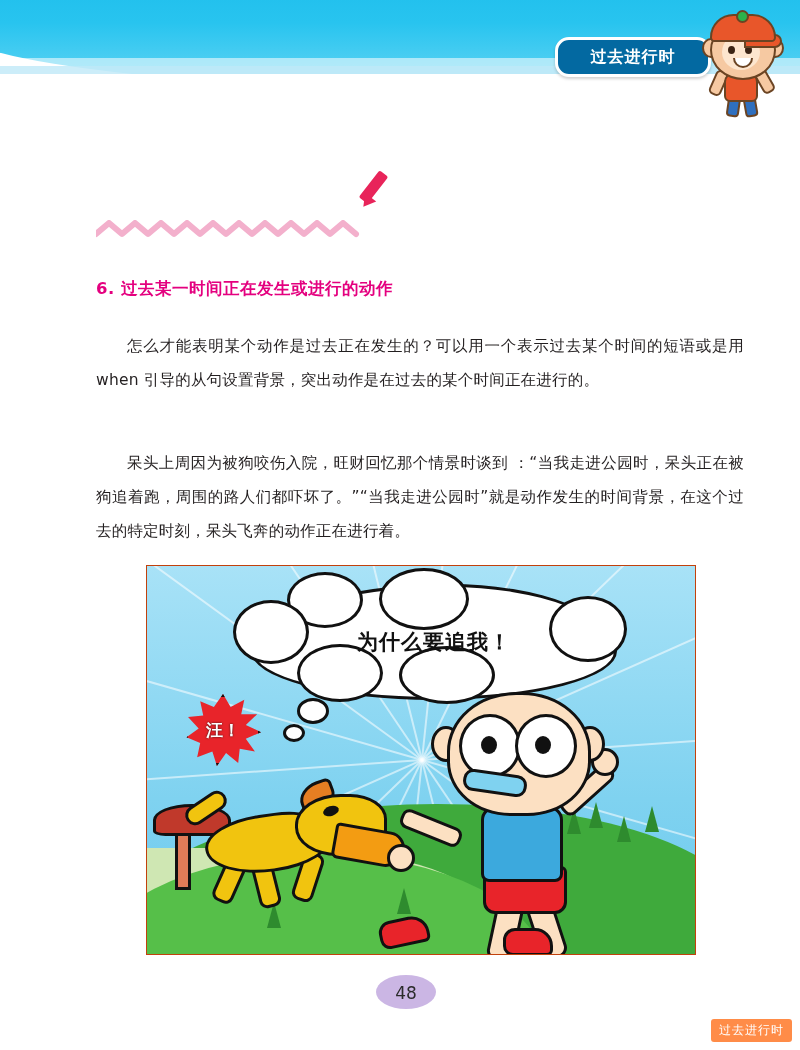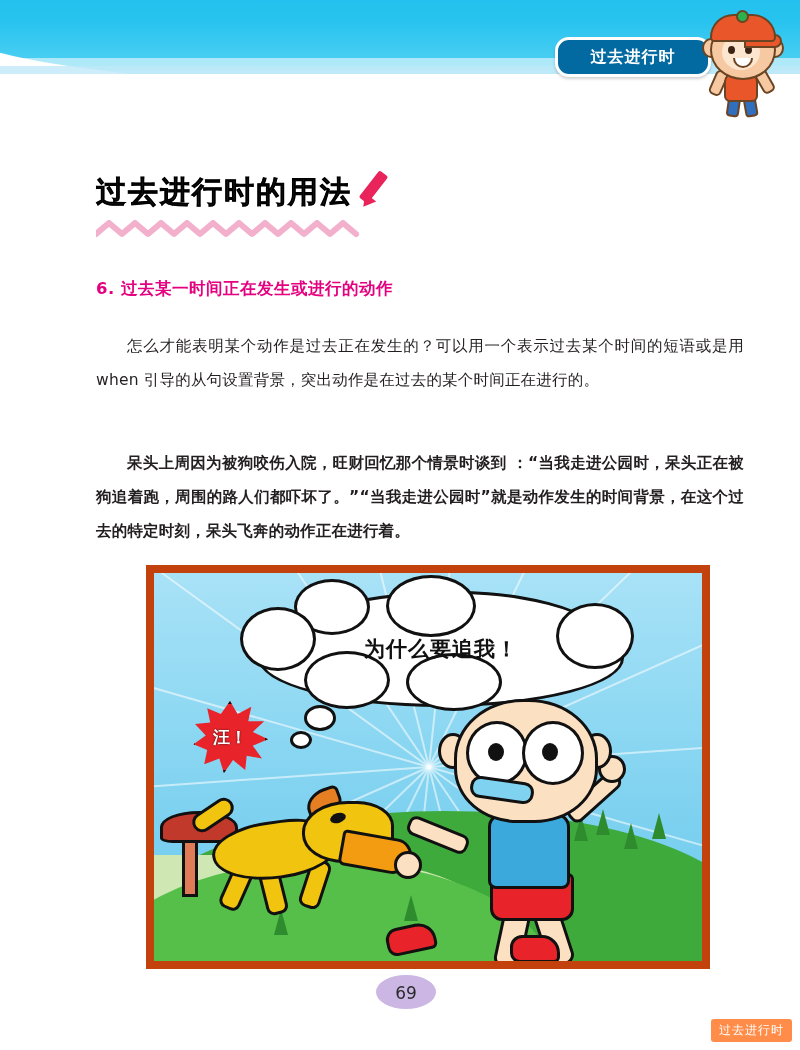--- a/index.html
+++ b/index.html
@@ -234,30 +234,30 @@
     width: 648px;
     font-size: 15.5px;
     line-height: 34px;
     color: #231f20;
     font-family: "DejaVu Sans", sans-serif;
     text-align: justify;
     text-indent: 2em;
     letter-spacing: .2px;
   }
   .para.p1 { top: 313px; }
-  .para.p2 { top: 430px; font-weight: bold; }
+  .para.p2 { top: 430px; }
 
   
   .comic-panel {
     position: absolute;
     top: 565px;
     left: 146px;
     width: 548px;
     height: 388px;
-    border: 8px solid #c2410c;
+    border: 1px solid #c2410c;
     overflow: hidden;
     background: #8fd7f2;
   }
   .comic-sky {
     position: absolute;
     inset: 0;
     background: linear-gradient(180deg, #a8e2f7 0%, #7fd2f0 60%, #6cc9ee 100%);
   }
   .ray {
     position: absolute;
@@ -609,21 +609,20 @@
   <div class="face"></div>
   <div class="eye left"></div>
   <div class="eye right"></div>
   <div class="mouth"></div>
   <div class="cap-brim"></div>
   <div class="cap"></div>
   <div class="cap-btn"></div>
 </div>
 
 <div class="section-title-block">
-  <div class="section-title">过去进行时的用法</div>
   <div class="title-pencil">
     <div class="body"></div>
     <div class="tip"></div>
   </div>
   <svg class="title-zigzag" viewBox="0 0 270 20" preserveAspectRatio="none">
     <polyline points="0,14 13,3 26,14 39,3 52,14 65,3 78,14 91,3 104,14 117,3 130,14 143,3 156,14 169,3 182,14 195,3 208,14 221,3 234,14 247,3 260,14" fill="none" stroke="#f3b0cc" stroke-width="6" stroke-linejoin="round" stroke-linecap="round"></polyline>
   </svg>
 </div>
 
 <div class="subheading">6. 过去某一时间正在发生或进行的动作</div>
@@ -707,14 +706,14 @@
   <div class="boy-ear right"></div>
   <div class="boy-head"></div>
   <div class="boy-eye left"></div>
   <div class="boy-eye right"></div>
   <div class="boy-pupil left"></div>
   <div class="boy-pupil right"></div>
   <div class="boy-mouth"></div>
 </div>
 
 <div class="page-number-badge"></div>
-<div class="page-number">69</div>
+<div class="page-number">48</div>
 <div class="watermark">过去进行时</div>
 
 </body></html>

